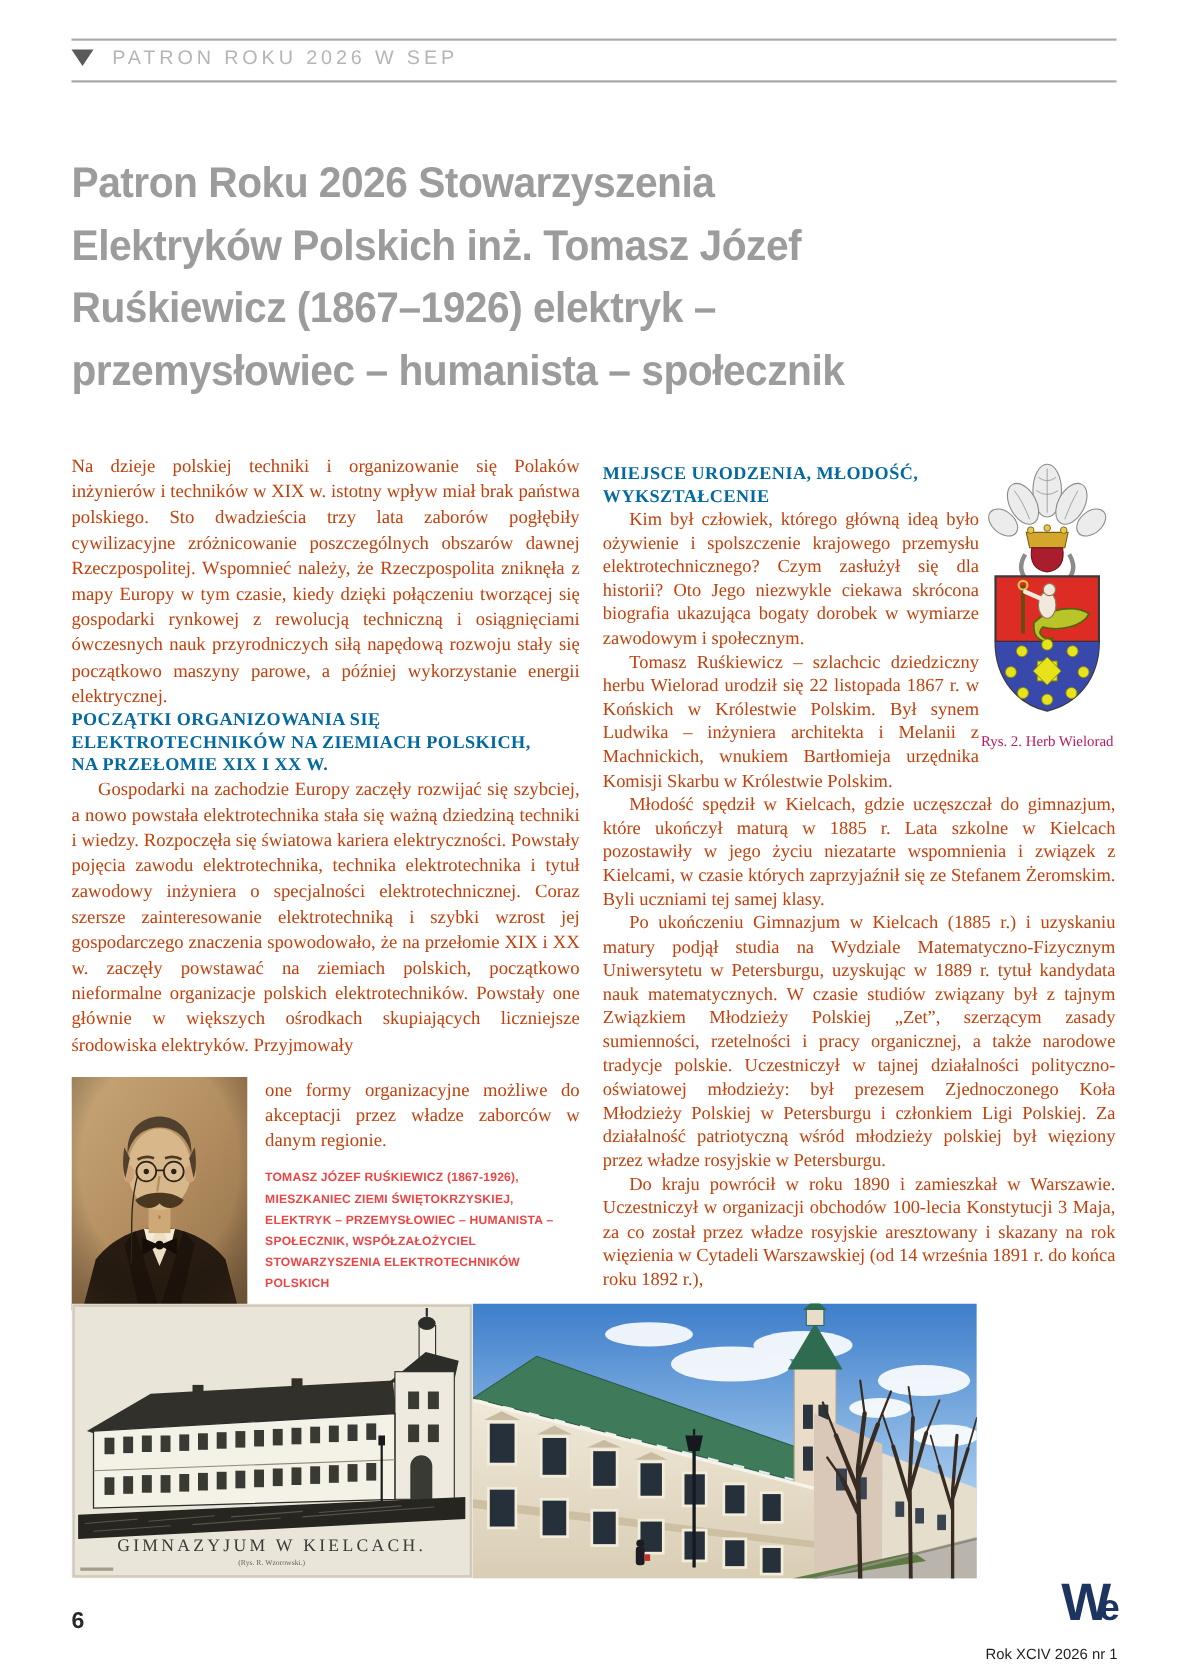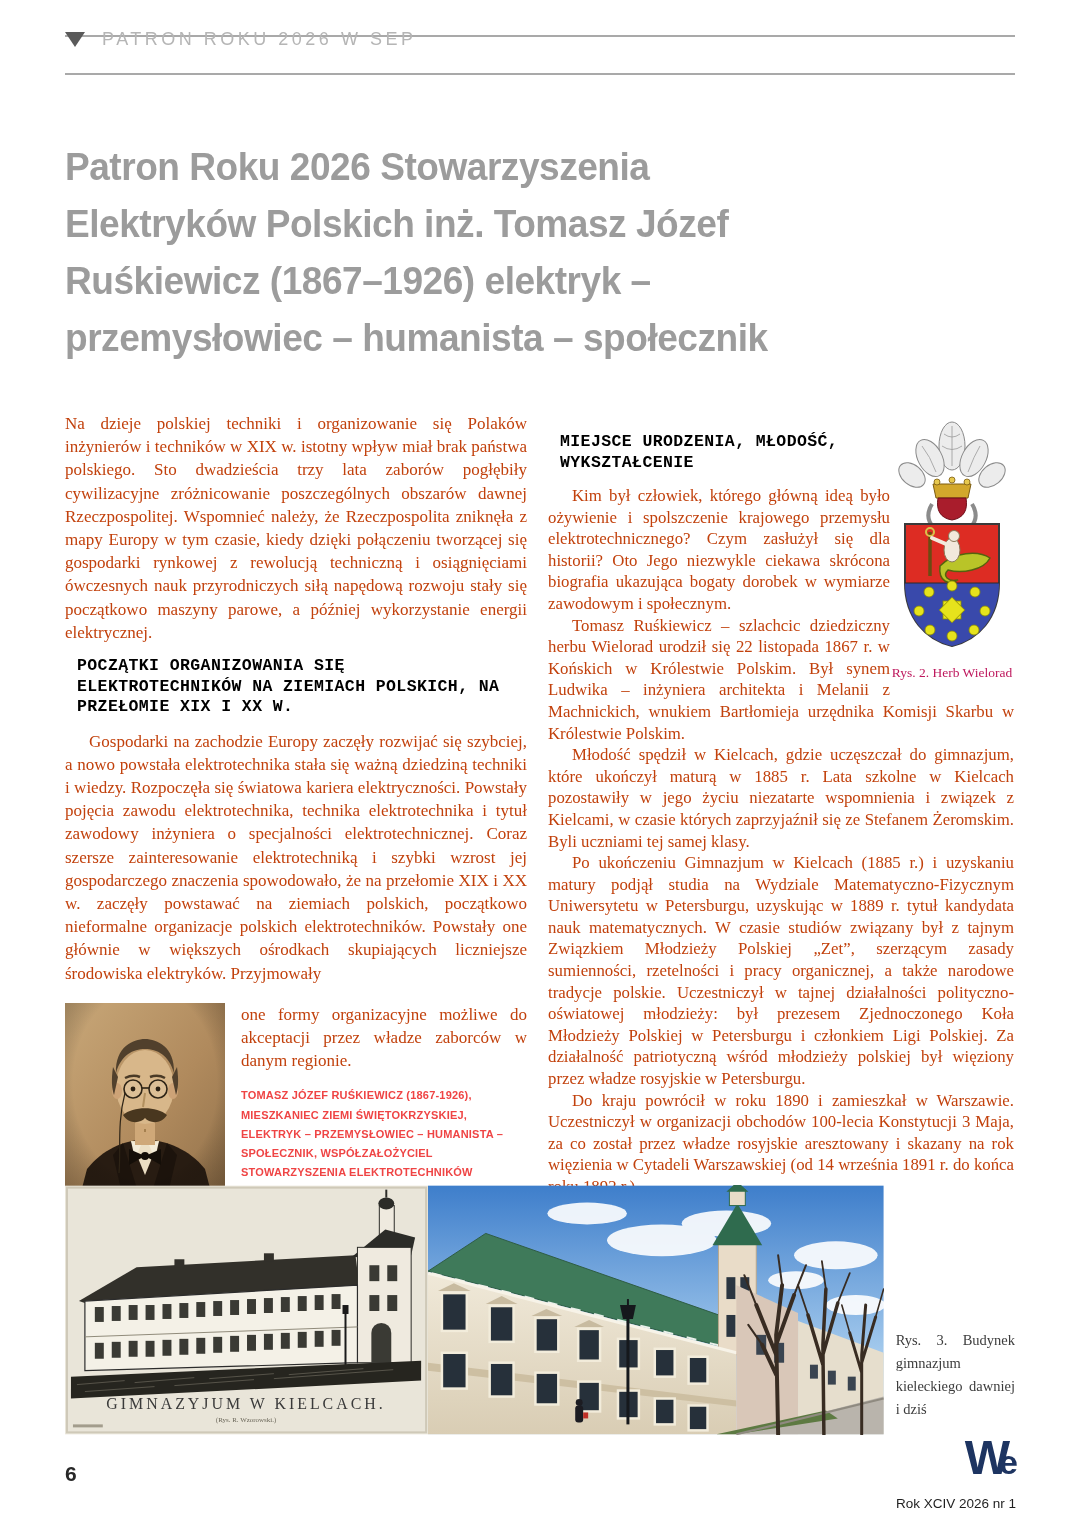--- a/index.html
+++ b/index.html
@@ -2,39 +2,39 @@
 <html lang="pl"><head>
 <meta charset="utf-8">
 <style>
   html,body{margin:0;padding:0;background:#fff;}
   .page{position:relative;width:1080px;height:1527px;background:#fff;overflow:hidden;
         font-family:"Liberation Serif",serif;color:#434343;}
   
   .rule{position:absolute;left:65px;width:950px;height:2px;background:#a9a9a9;}
   .rule-top{top:35px;}
   .rule-bot{top:73px;}
-  .kicker-row{position:absolute;left:65px;top:29px;display:flex;align-items:center;gap:17px;}
+  .kicker-row{position:absolute;left:65px;top:42px;display:flex;align-items:center;gap:17px;}
   .tri{width:0;height:0;border-left:10px solid transparent;border-right:10px solid transparent;
        border-top:15px solid #5a5a5a;}
   .kicker{font-family:"Liberation Sans",sans-serif;font-size:18px;letter-spacing:3.5px;
           color:#b5b5b5;font-weight:400;}
   
   .title{position:absolute;left:65px;top:138px;width:960px;
          font-family:"Liberation Sans",sans-serif;font-weight:700;color:#9c9c9c;
          font-size:39px;line-height:57px;letter-spacing:-0.5px;
          transform:scaleX(.95);transform-origin:left top;}
   
   .col{position:absolute;}
   .col-left{left:65px;top:412px;width:462px;}
   .col-right{left:548px;top:420px;width:466px;}
   p.body{margin:0;text-align:justify;font-size:17px;line-height:23.2px;color:#c2410c;}
   .col-right p.body{font-size:16.8px;line-height:21.6px;}
   .indent{text-indent:24px;}
-  h3.sec{margin:12px;font-family:Liberation Mono, monospace;font-weight:700;
-         color:#000000;font-size:16.5px;line-height:20.5px;letter-spacing:.4px;}
+  h3.sec{margin:0;font-family:Liberation Serif, serif;font-weight:700;
+         color:#0369a1;font-size:16.5px;line-height:20.5px;letter-spacing:.4px;}
   .sec-left{margin-top:22px;margin-bottom:18px;width:435px;}
   
   .media-row{display:flex;margin-top:18px;}
   .fig-portrait{width:160px;flex:0 0 160px;}
   .fig-portrait svg{display:block;}
   .figcap{font-size:14.5px;color:#be185d;margin-top:9px;line-height:19px;}
   .media-right{margin-left:16px;width:286px;}
   .highlight{margin-top:14px;font-family:Liberation Sans, sans-serif;font-weight:700;
              color:#ef4444;font-size:11px;line-height:19.2px;letter-spacing:.2px;}
   
@@ -361,20 +361,19 @@
       <g stroke="#382c22" fill="none" stroke-linecap="round">
         <path d="M352,250 L350,150 M350,170 L330,120 M350,160 L368,110 M350,190 L336,160 M350,150 L356,100" stroke-width="4"></path>
         <path d="M330,120 L318,90 M368,110 L380,80 M356,100 L352,70 M336,160 L322,140" stroke-width="2"></path>
         <path d="M398,250 L397,160 M397,180 L382,130 M397,170 L412,118 M397,160 L400,104" stroke-width="3.5"></path>
         <path d="M382,130 L372,100 M412,118 L424,88 M400,104 L396,76" stroke-width="1.8"></path>
         <path d="M436,250 L436,170 M436,188 L424,148 M436,178 L450,132 M436,170 L440,120" stroke-width="3"></path>
         <path d="M424,148 L416,120 M450,132 L458,104" stroke-width="1.6"></path>
       </g>
     </svg>
 
-    <div class="fig3cap">Rys. 3. Budynek gimnazjum kieleckiego dawniej i dziś</div>
   </div>
 
   <div class="pagenum">6</div>
   <div class="logo"><span class="w">W</span><span class="e">e</span></div>
   <div class="issue">Rok XCIV 2026 nr 1</div>
 
 </div>
 
 </body></html>

